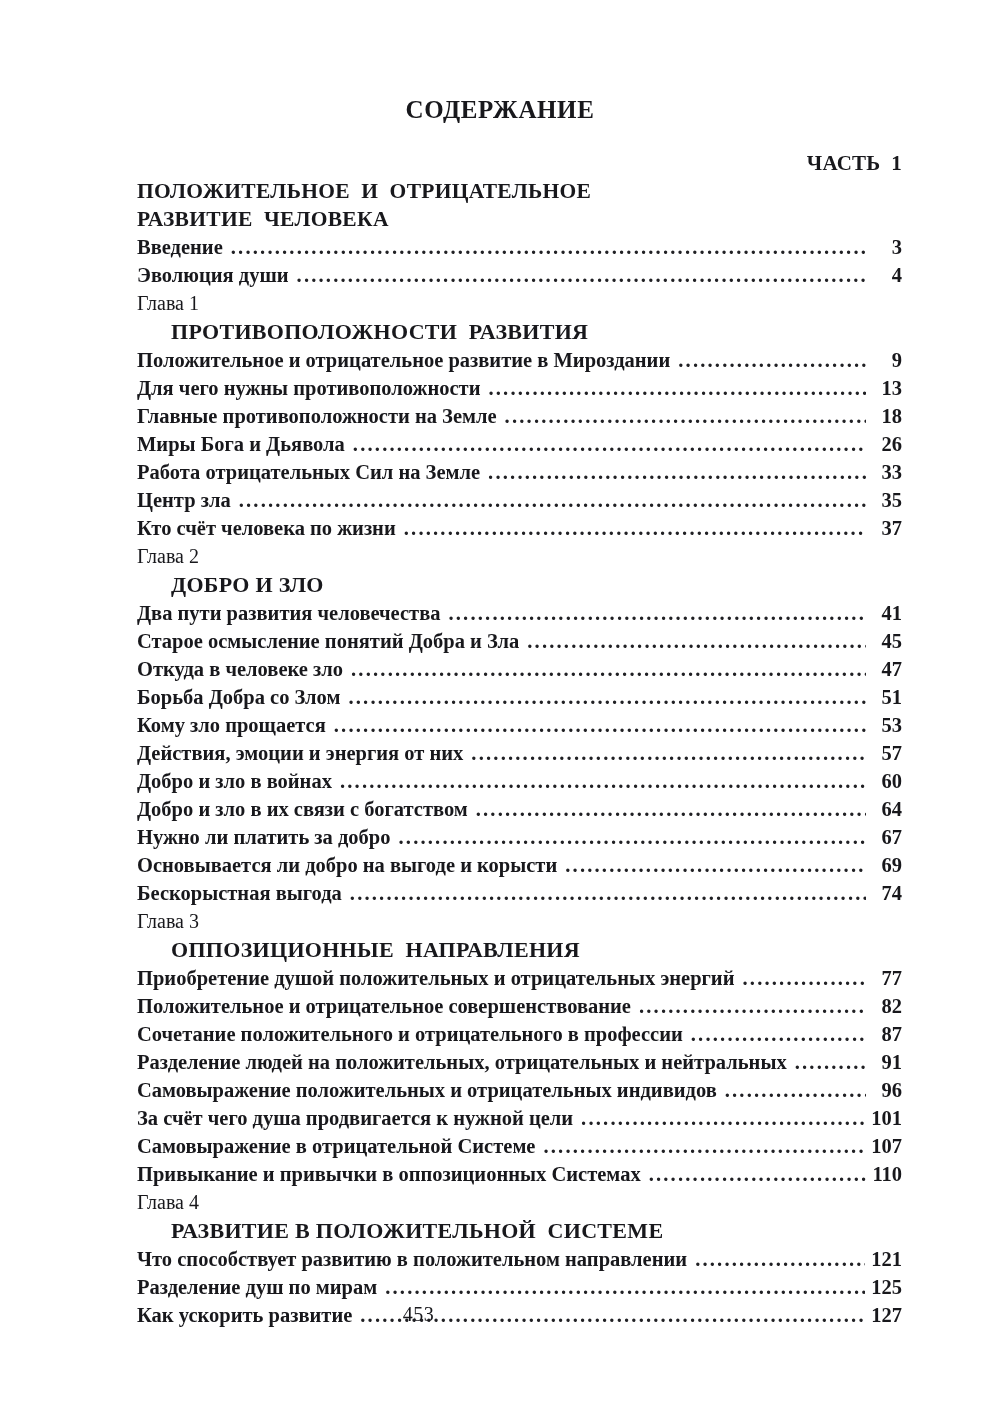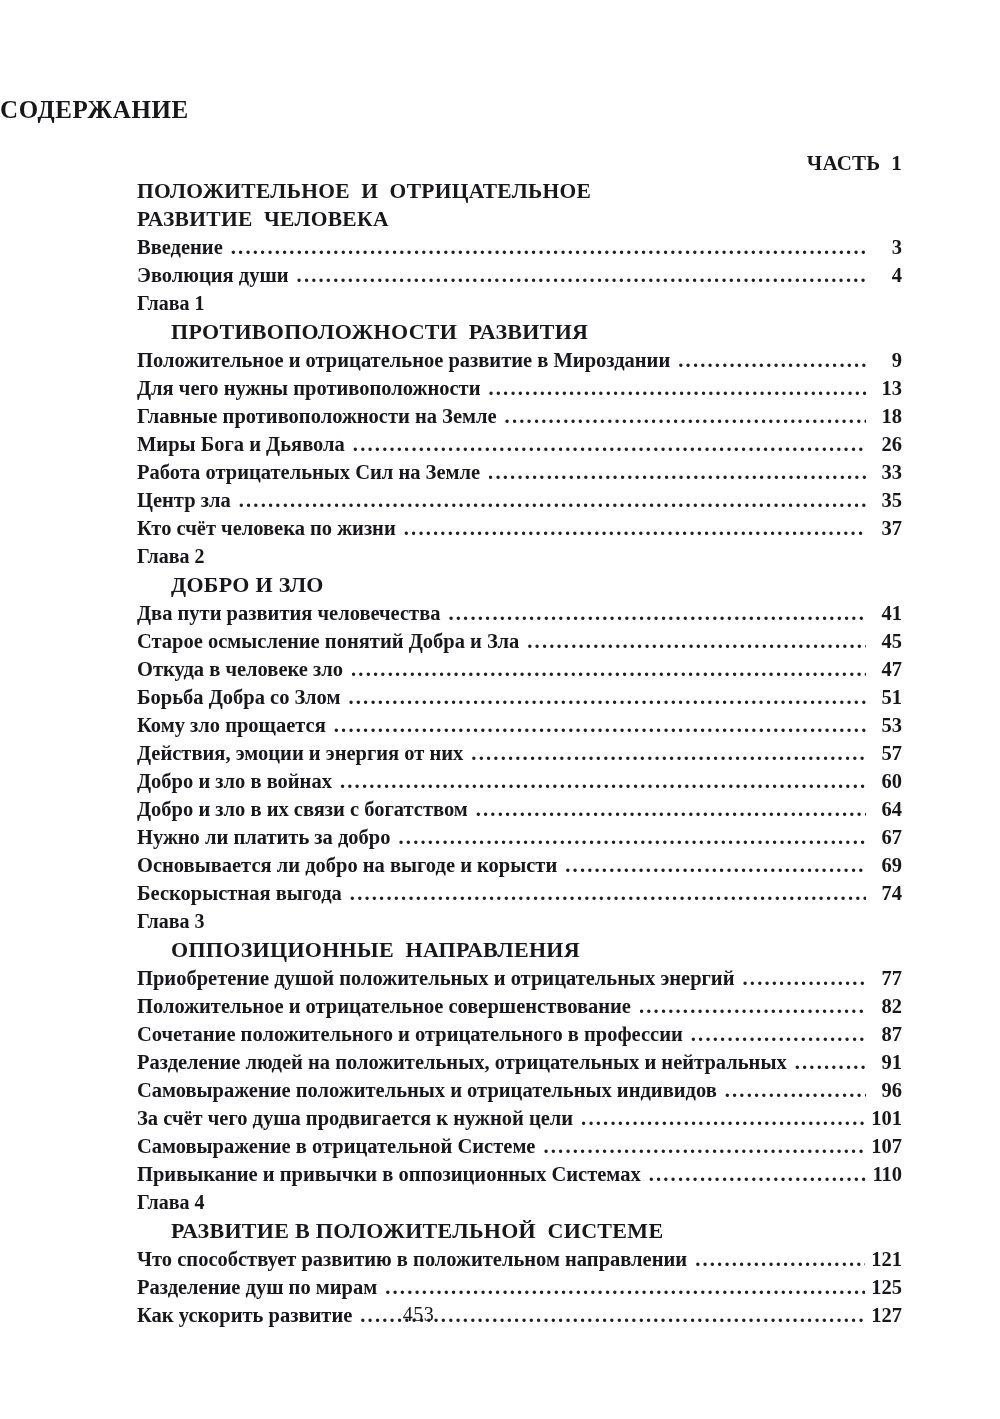--- a/index.html
+++ b/index.html
@@ -24,21 +24,21 @@
     width: 1000px;
     height: 1419px;
     background: #ffffff;
   }
 
   .toc-title {
     position: absolute;
     left: 0;
     top: 96px;
     width: 1000px;
-    text-align: left;
+    text-align: center;
     font-size: 25px;
     font-weight: bold;
     letter-spacing: 0.6px;
     font-family: "Liberation Serif", "DejaVu Serif", serif;
   }
 
   .toc-body {
     position: absolute;
     left: 137px;
     top: 150px;
@@ -56,21 +56,21 @@
   }
   .part-title {
     font-size: 21.5px;
     font-weight: bold;
     line-height: 28px;
     letter-spacing: 0.3px;
     white-space: pre;
   }
   .chapter-label {
     font-size: 20px;
-    font-weight: bold;
+    font-weight: normal;
     line-height: 28px;
     white-space: pre;
   }
   .chapter-title {
     font-size: 22px;
     font-weight: bold;
     line-height: 29px;
     letter-spacing: 0.3px;
     white-space: pre;
     margin-left: 34px;

